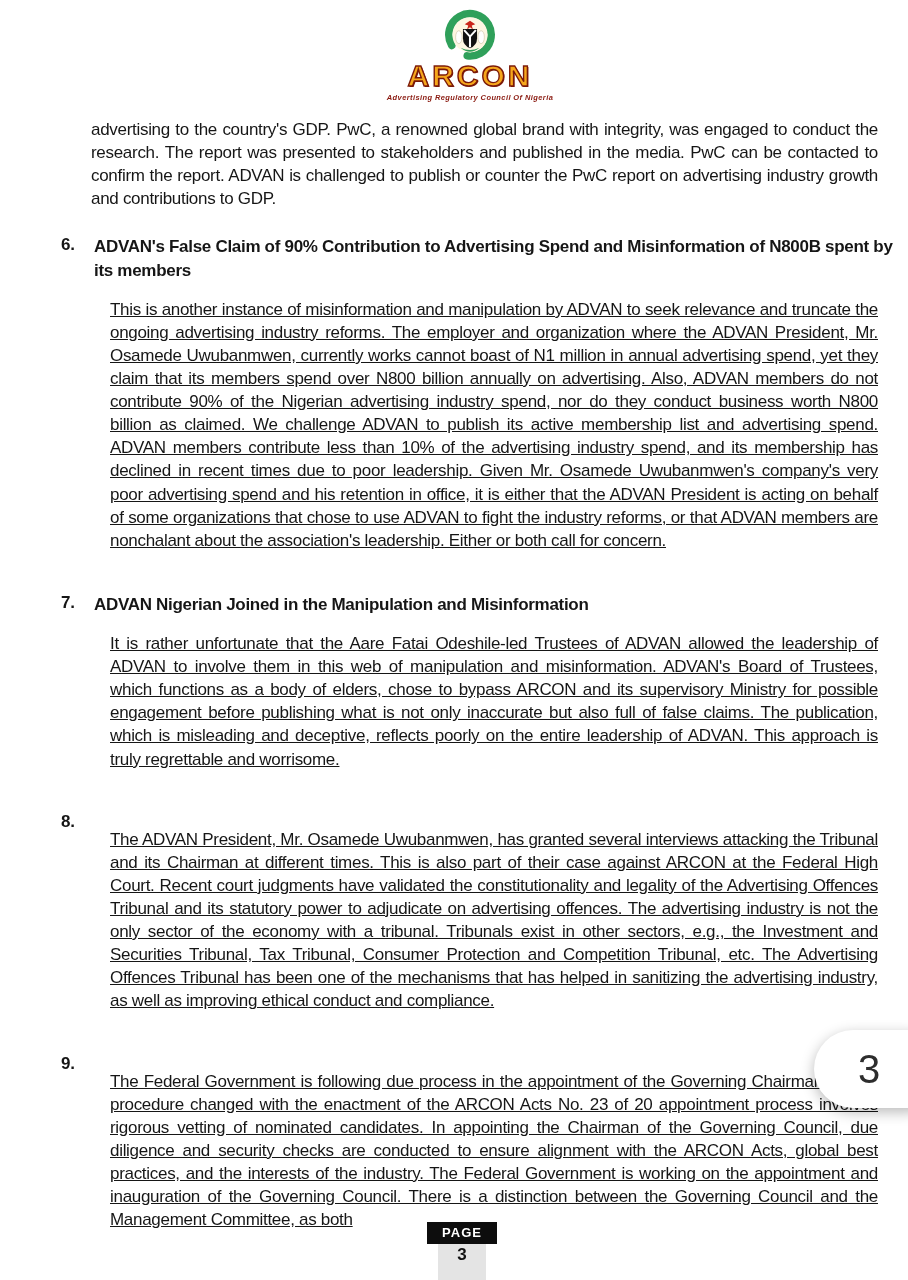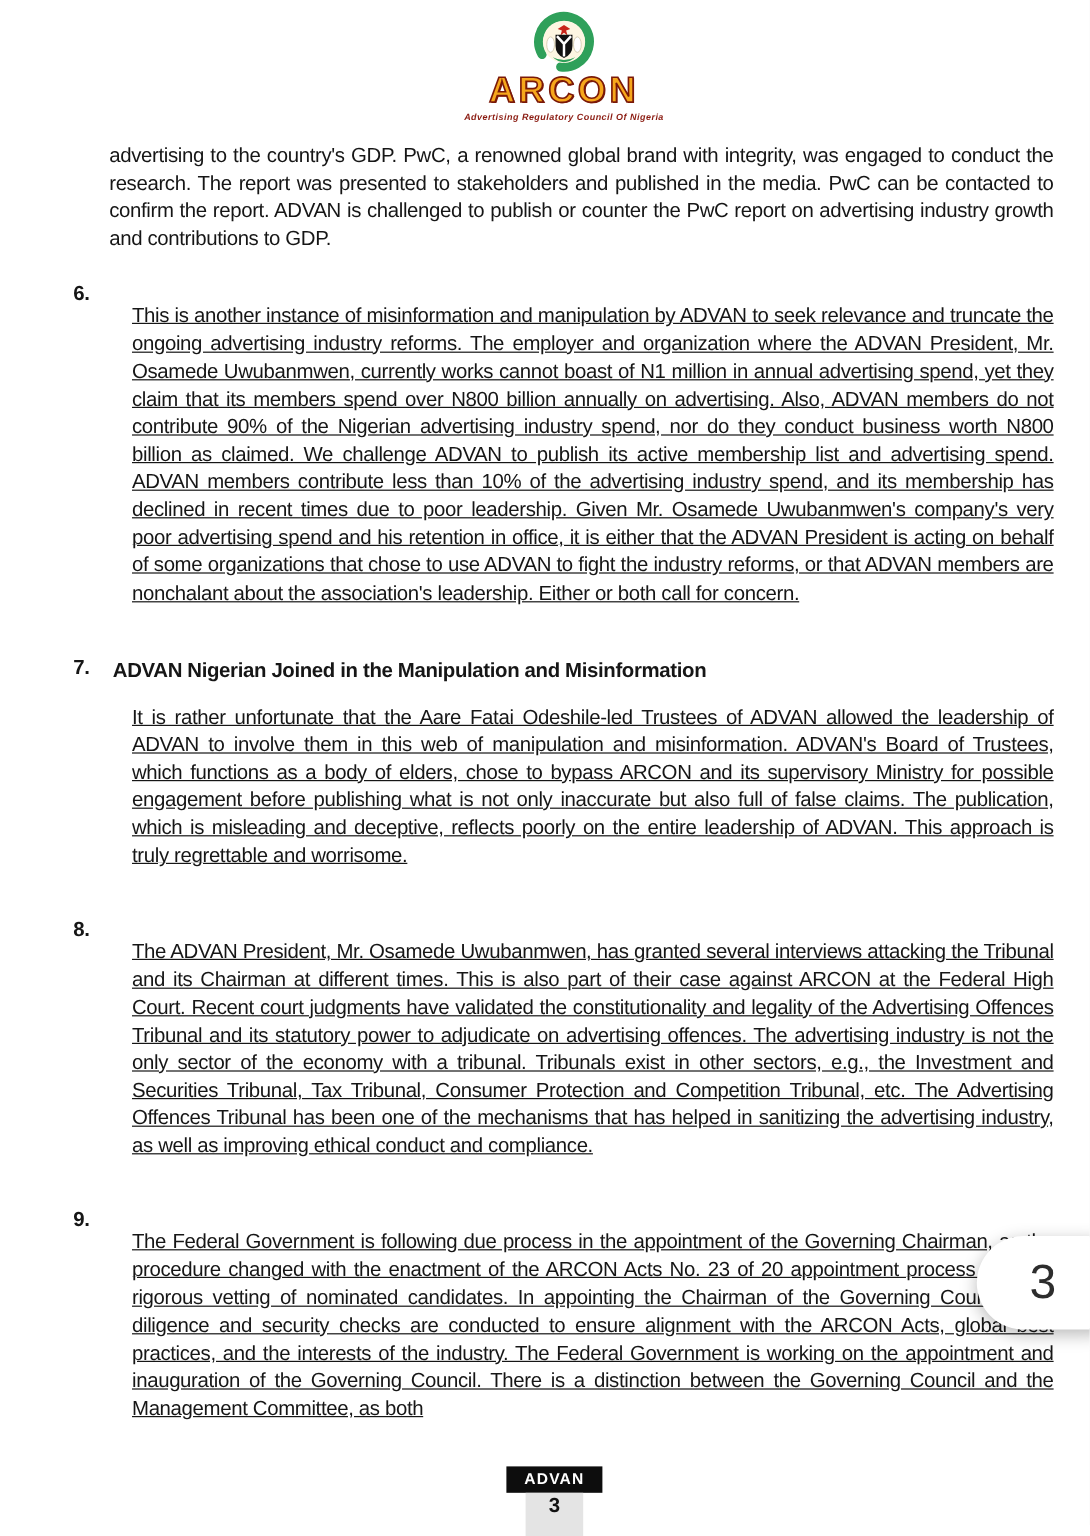--- a/index.html
+++ b/index.html
@@ -110,20 +110,21 @@
     <div class="logo-tagline">Advertising Regulatory Council Of Nigeria</div>
   </div>
 
   <div class="content">
 
     <p class="intro">advertising to the country's GDP. PwC, a renowned global brand with integrity, was engaged to conduct the research. The report was presented to stakeholders and published in the media. PwC can be contacted to confirm the report. ADVAN is challenged to publish or counter the PwC report on advertising industry growth and contributions to GDP.</p>
 
     <div class="sec">
       <div class="sec-num">6.</div>
       <div class="sec-main">
+        <h2 class="sec-heading">ADVAN's False Claim of 90% Contribution to Advertising Spend and Misinformation of N800B spent by its members</h2>
         <p class="sec-body">This is another instance of misinformation and manipulation by ADVAN to seek relevance and truncate the ongoing advertising industry reforms. The employer and organization where the ADVAN President, Mr. Osamede Uwubanmwen, currently works cannot boast of N1 million in annual advertising spend, yet they claim that its members spend over N800 billion annually on advertising. Also, ADVAN members do not contribute 90% of the Nigerian advertising industry spend, nor do they conduct business worth N800 billion as claimed. We challenge ADVAN to publish its active membership list and advertising spend. ADVAN members contribute less than 10% of the advertising industry spend, and its membership has declined in recent times due to poor leadership. Given Mr. Osamede Uwubanmwen's company's very poor advertising spend and his retention in office, it is either that the ADVAN President is acting on behalf of some organizations that chose to use ADVAN to fight the industry reforms, or that ADVAN members are nonchalant about the association's leadership. Either or both call for concern.</p>
       </div>
     </div>
 
     <div class="sec">
       <div class="sec-num">7.</div>
       <div class="sec-main">
         <h2 class="sec-heading">ADVAN Nigerian Joined in the Manipulation and Misinformation</h2>
         <p class="sec-body">It is rather unfortunate that the Aare Fatai Odeshile-led Trustees of ADVAN allowed the leadership of ADVAN to involve them in this web of manipulation and misinformation. ADVAN's Board of Trustees, which functions as a body of elders, chose to bypass ARCON and its supervisory Ministry for possible engagement before publishing what is not only inaccurate but also full of false claims. The publication, which is misleading and deceptive, reflects poorly on the entire leadership of ADVAN. This approach is truly regrettable and worrisome.</p>
       </div>
@@ -143,17 +144,17 @@
       </div>
     </div>
 
   </div>
 
   <div class="page-pill">
     <span>3</span>
   </div>
 
   <div class="footer">
-    <div class="footer-page-label">ADVAN</div>
+    <div class="footer-page-label">PAGE</div>
     <div class="footer-page-number">3</div>
   </div>
 
 </div>
 
 </body></html>

